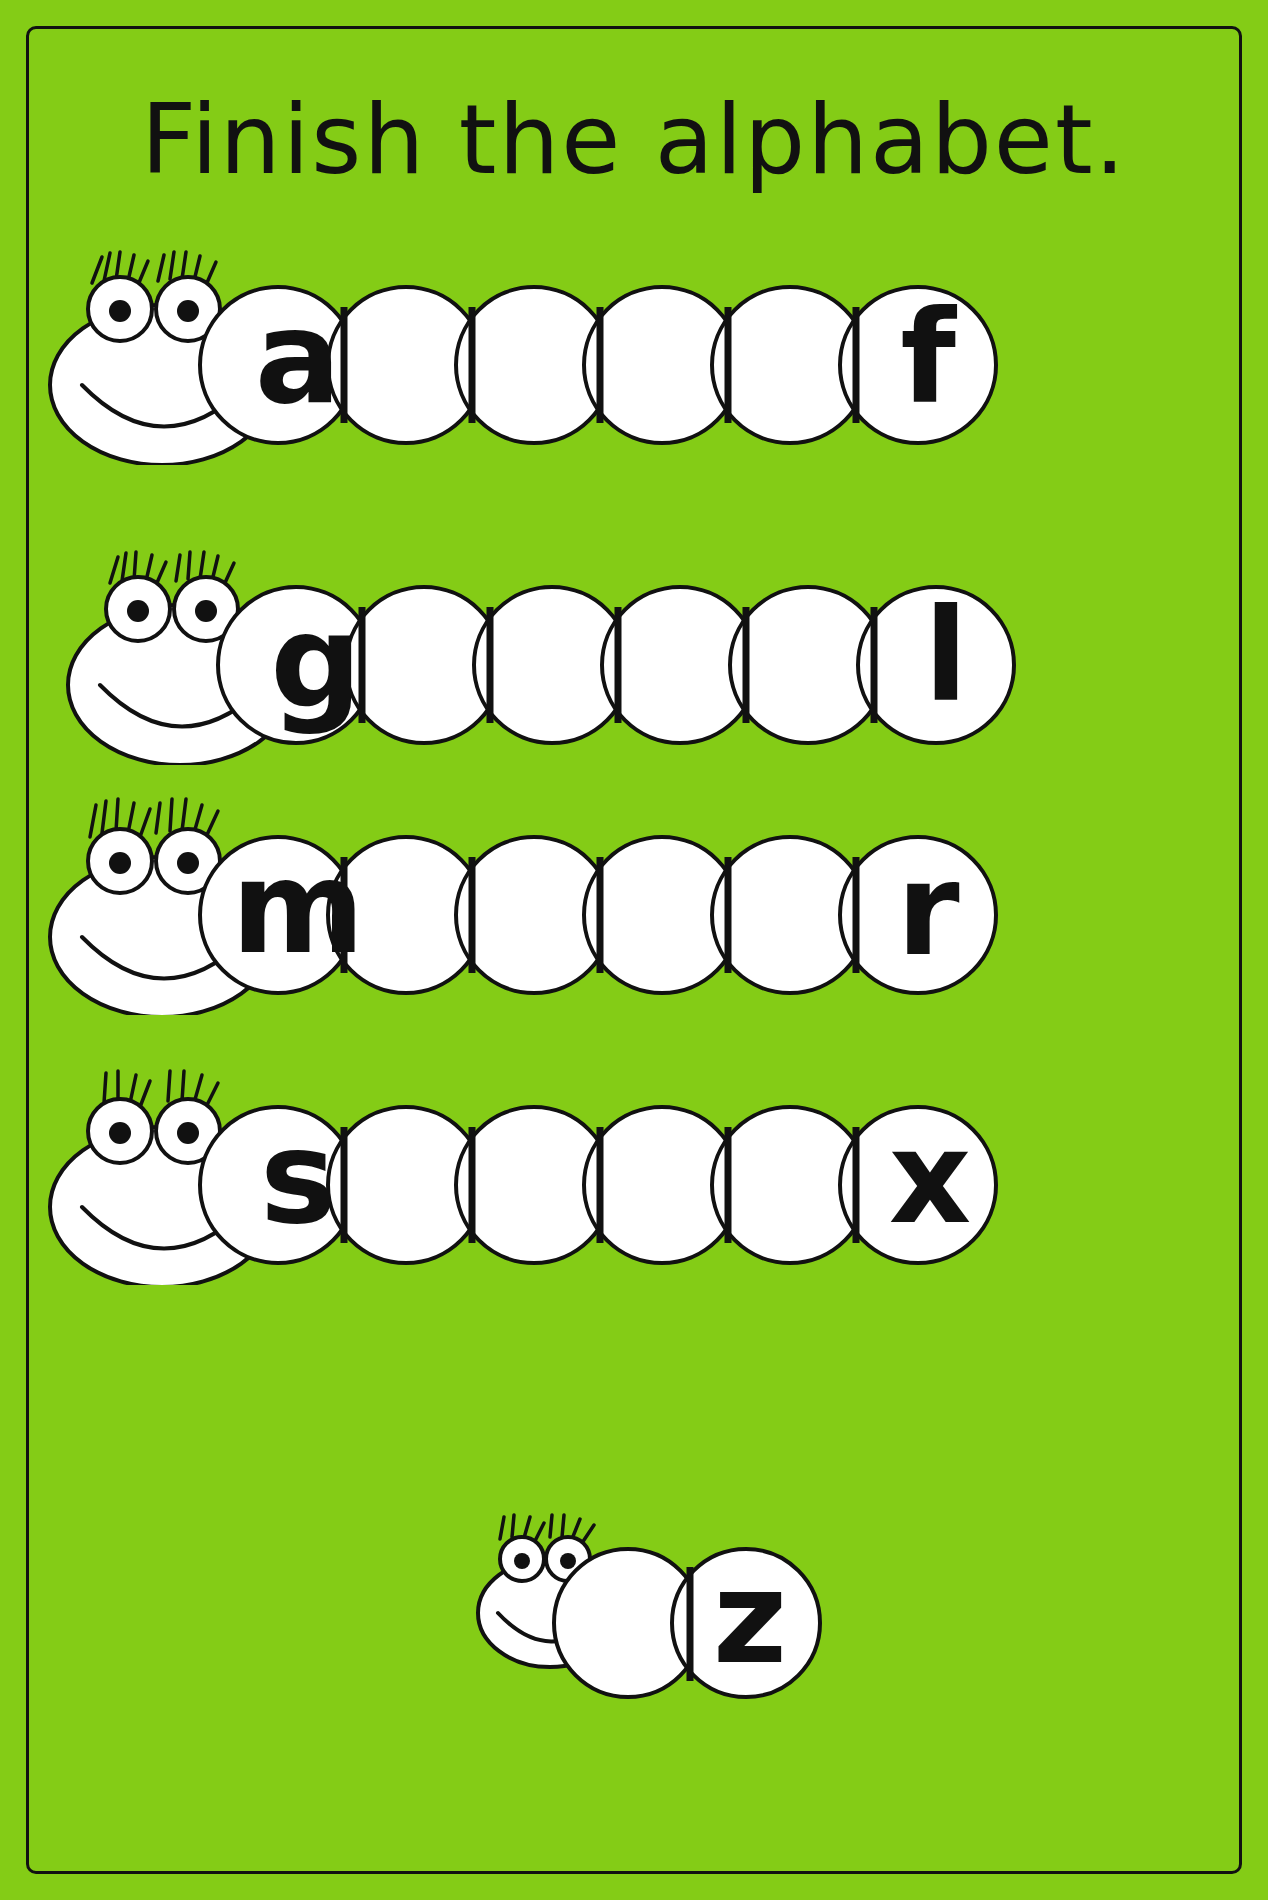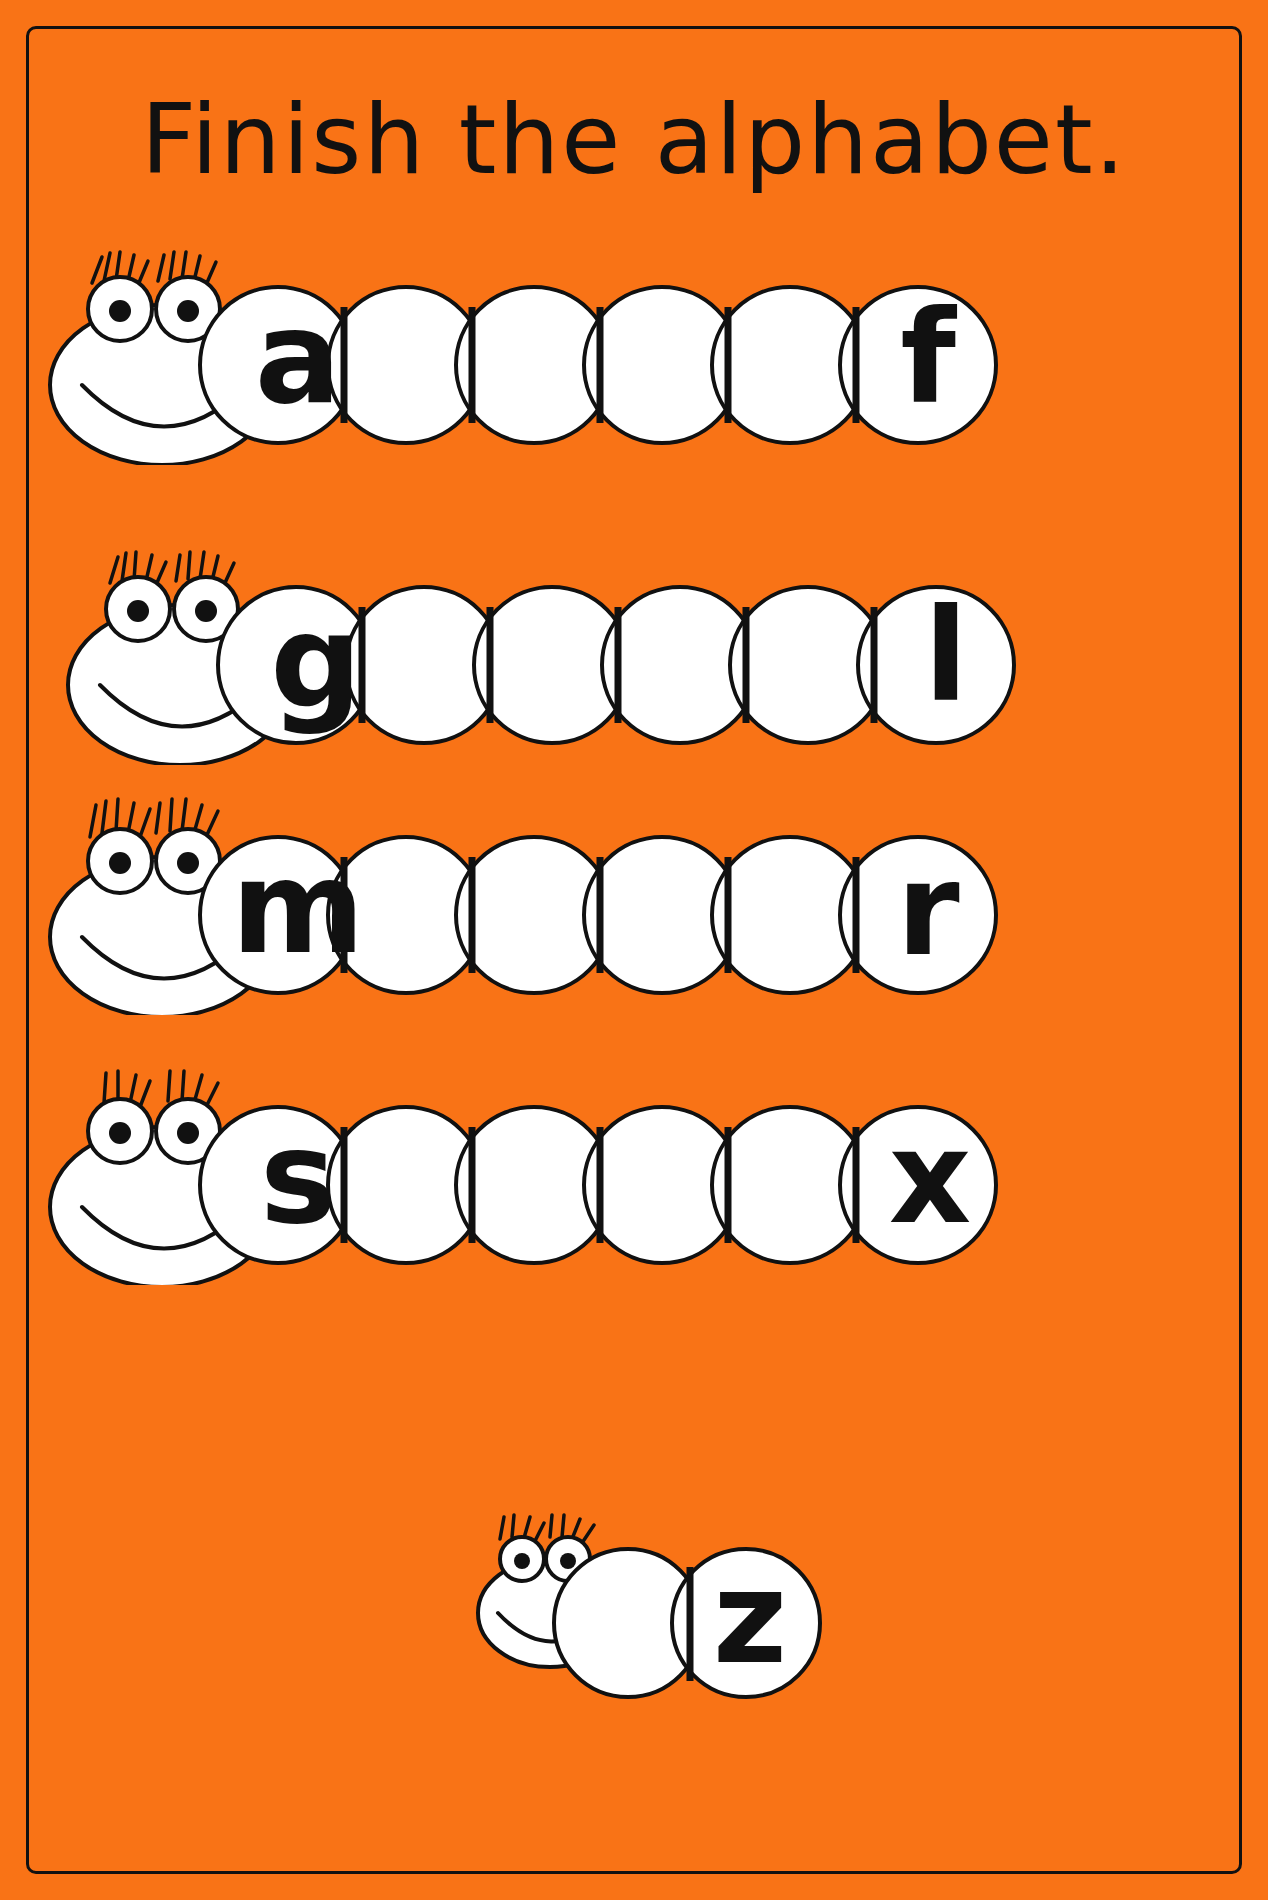--- a/index.html
+++ b/index.html
@@ -10,21 +10,21 @@
   body {
     width: 1268px;
     height: 1900px;
     font-family: "DejaVu Sans", sans-serif;
     overflow: hidden;
   }
   .sheet {
     position: relative;
     width: 1268px;
     height: 1900px;
-    background: #f97316;
+    background: #84cc16;
     box-sizing: border-box;
   }
   
   .page-frame {
     position: absolute;
     left: 26px;
     top: 26px;
     width: 1216px;
     height: 1848px;
     border: 3px solid #111;

